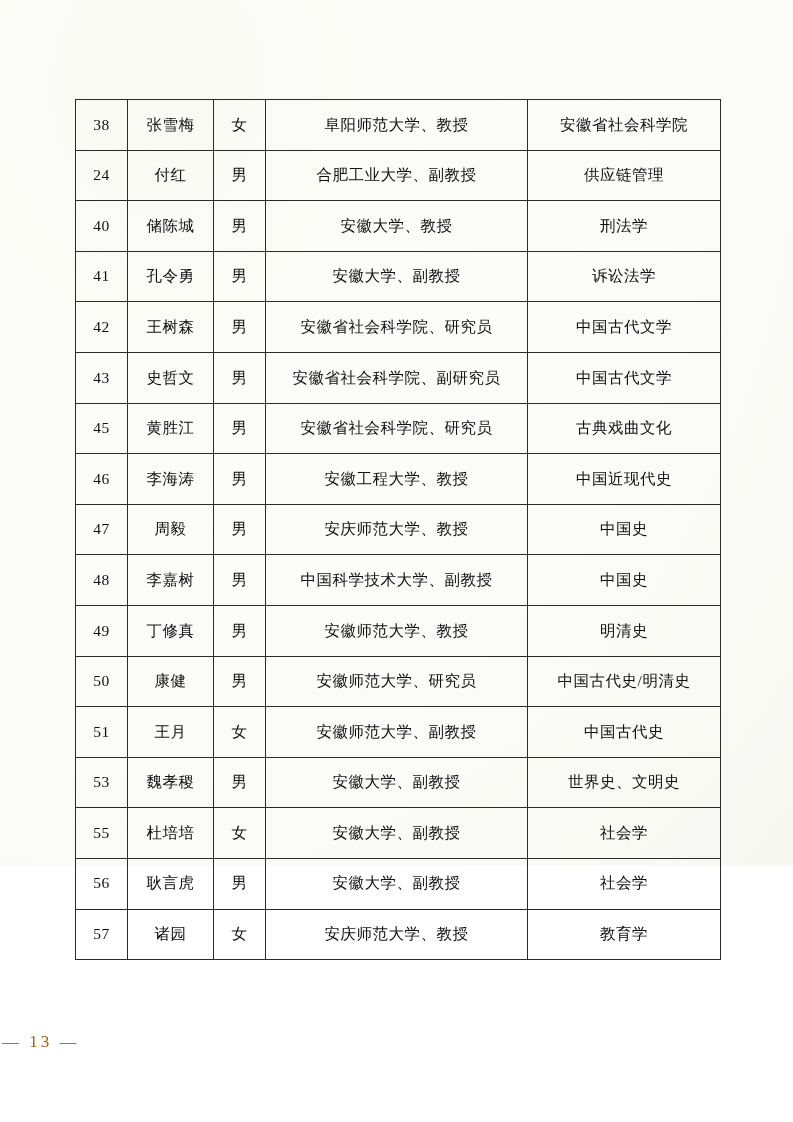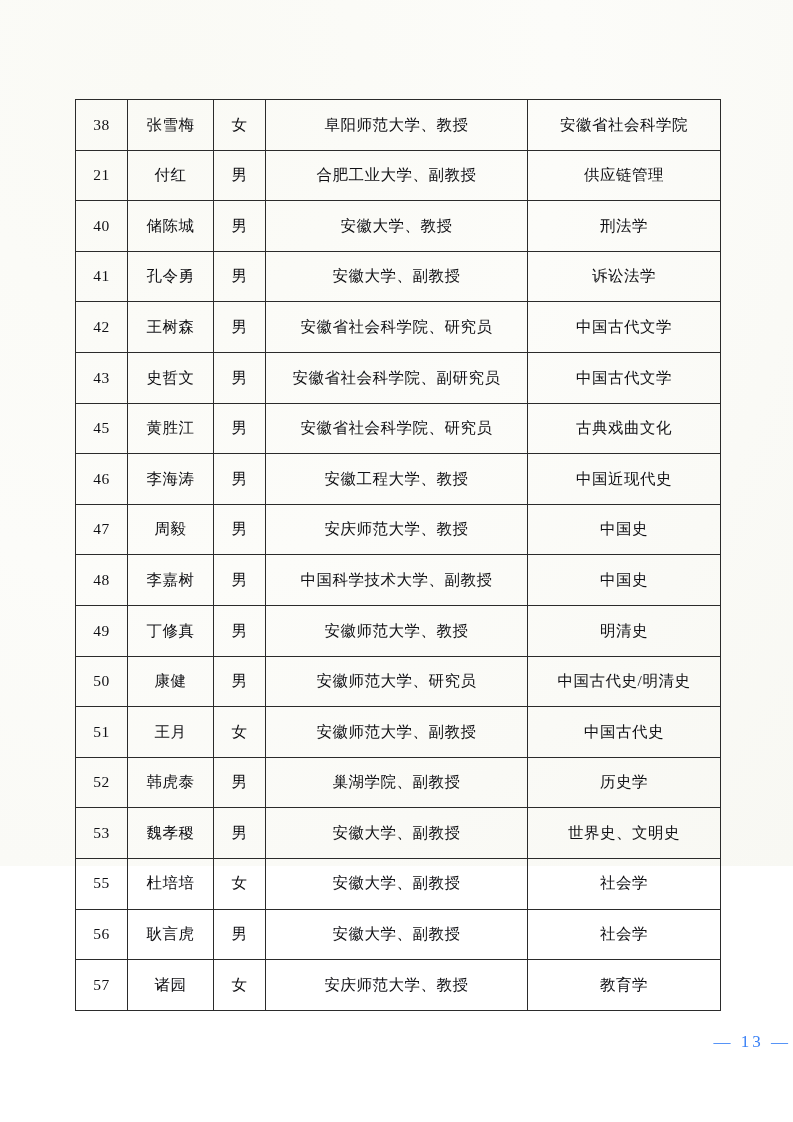--- a/index.html
+++ b/index.html
@@ -66,24 +66,24 @@
   td.sex { letter-spacing: 0; }
   td.unit { font-size: 15px; }
   td.field { font-size: 15px; }
   td.two-line { line-height: 1.45; font-size: 14.6px; }
 
   .footer {
     position: absolute;
     left: 0;
     top: 1032px;
     width: 793px;
-    text-align: right;
+    text-align: left;
     font-size: 17px;
     letter-spacing: 3px;
-    color: #3b82f6;
+    color: #a16207;
     font-family: "Liberation Serif", "DejaVu Serif", serif;
   }
   .footer .pg {
     display: inline-block;
     padding: 0 2px;
   }
 </style>
 </head>
 <body>
 
@@ -101,21 +101,21 @@
       </colgroup>
       <tbody>
         <tr>
           <td class="num">38</td>
           <td class="name">张雪梅</td>
           <td class="sex">女</td>
           <td class="unit">阜阳师范大学、教授</td>
           <td class="field">安徽省社会科学院</td>
         </tr>
         <tr>
-          <td class="num">21</td>
+          <td class="num">24</td>
           <td class="name">付红</td>
           <td class="sex">男</td>
           <td class="unit">合肥工业大学、副教授</td>
           <td class="field">供应链管理</td>
         </tr>
         <tr>
           <td class="num">40</td>
           <td class="name">储陈城</td>
           <td class="sex">男</td>
           <td class="unit">安徽大学、教授</td>
@@ -183,27 +183,20 @@
           <td class="sex">男</td>
           <td class="unit">安徽师范大学、研究员</td>
           <td class="field">中国古代史/明清史</td>
         </tr>
         <tr>
           <td class="num">51</td>
           <td class="name">王月</td>
           <td class="sex">女</td>
           <td class="unit">安徽师范大学、副教授</td>
           <td class="field">中国古代史</td>
-        </tr>
-        <tr>
-          <td class="num">52</td>
-          <td class="name">韩虎泰</td>
-          <td class="sex">男</td>
-          <td class="unit">巢湖学院、副教授</td>
-          <td class="field">历史学</td>
         </tr>
         <tr>
           <td class="num">53</td>
           <td class="name">魏孝稷</td>
           <td class="sex">男</td>
           <td class="unit">安徽大学、副教授</td>
           <td class="field">世界史、文明史</td>
         </tr>
         <tr>
           <td class="num">55</td>

